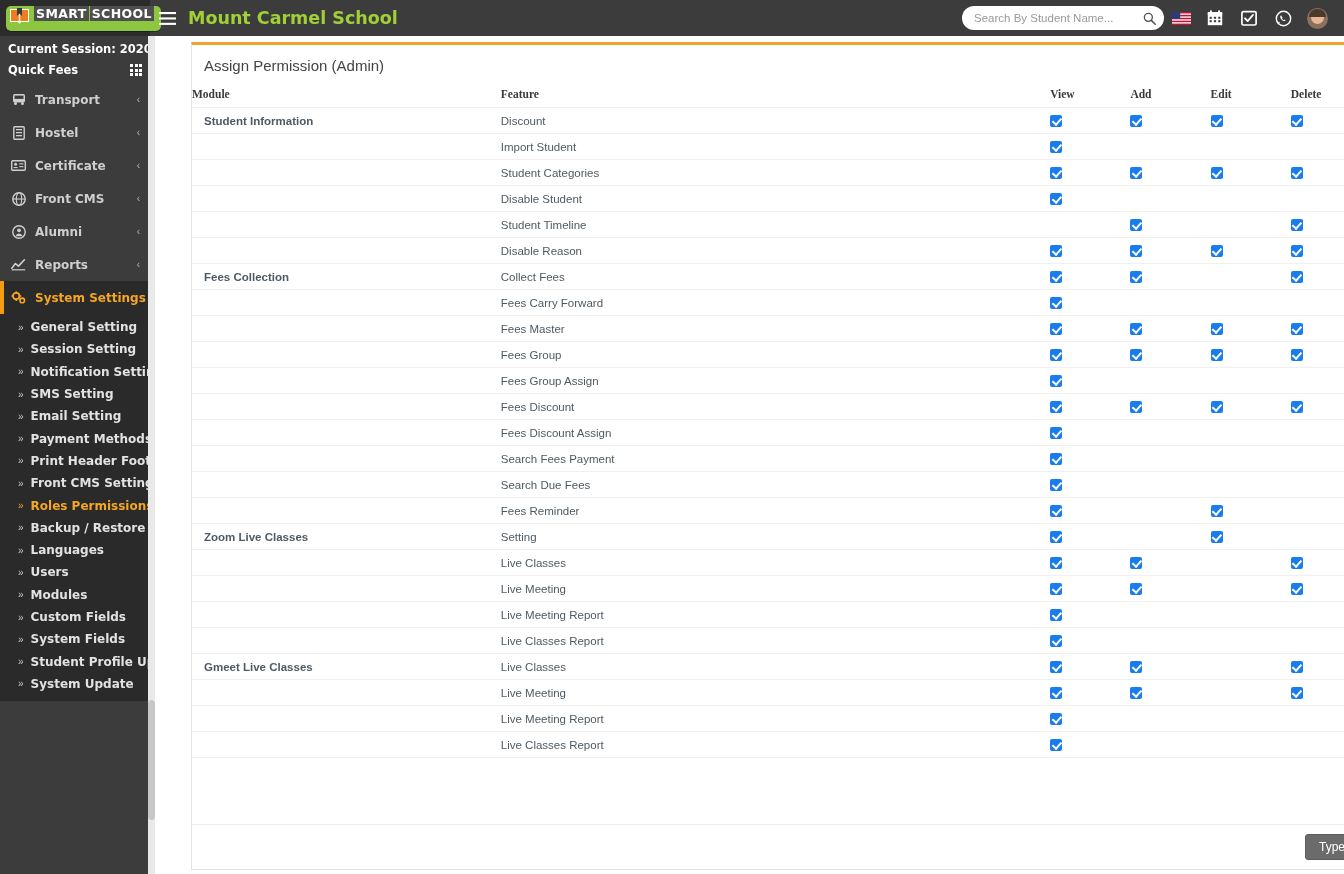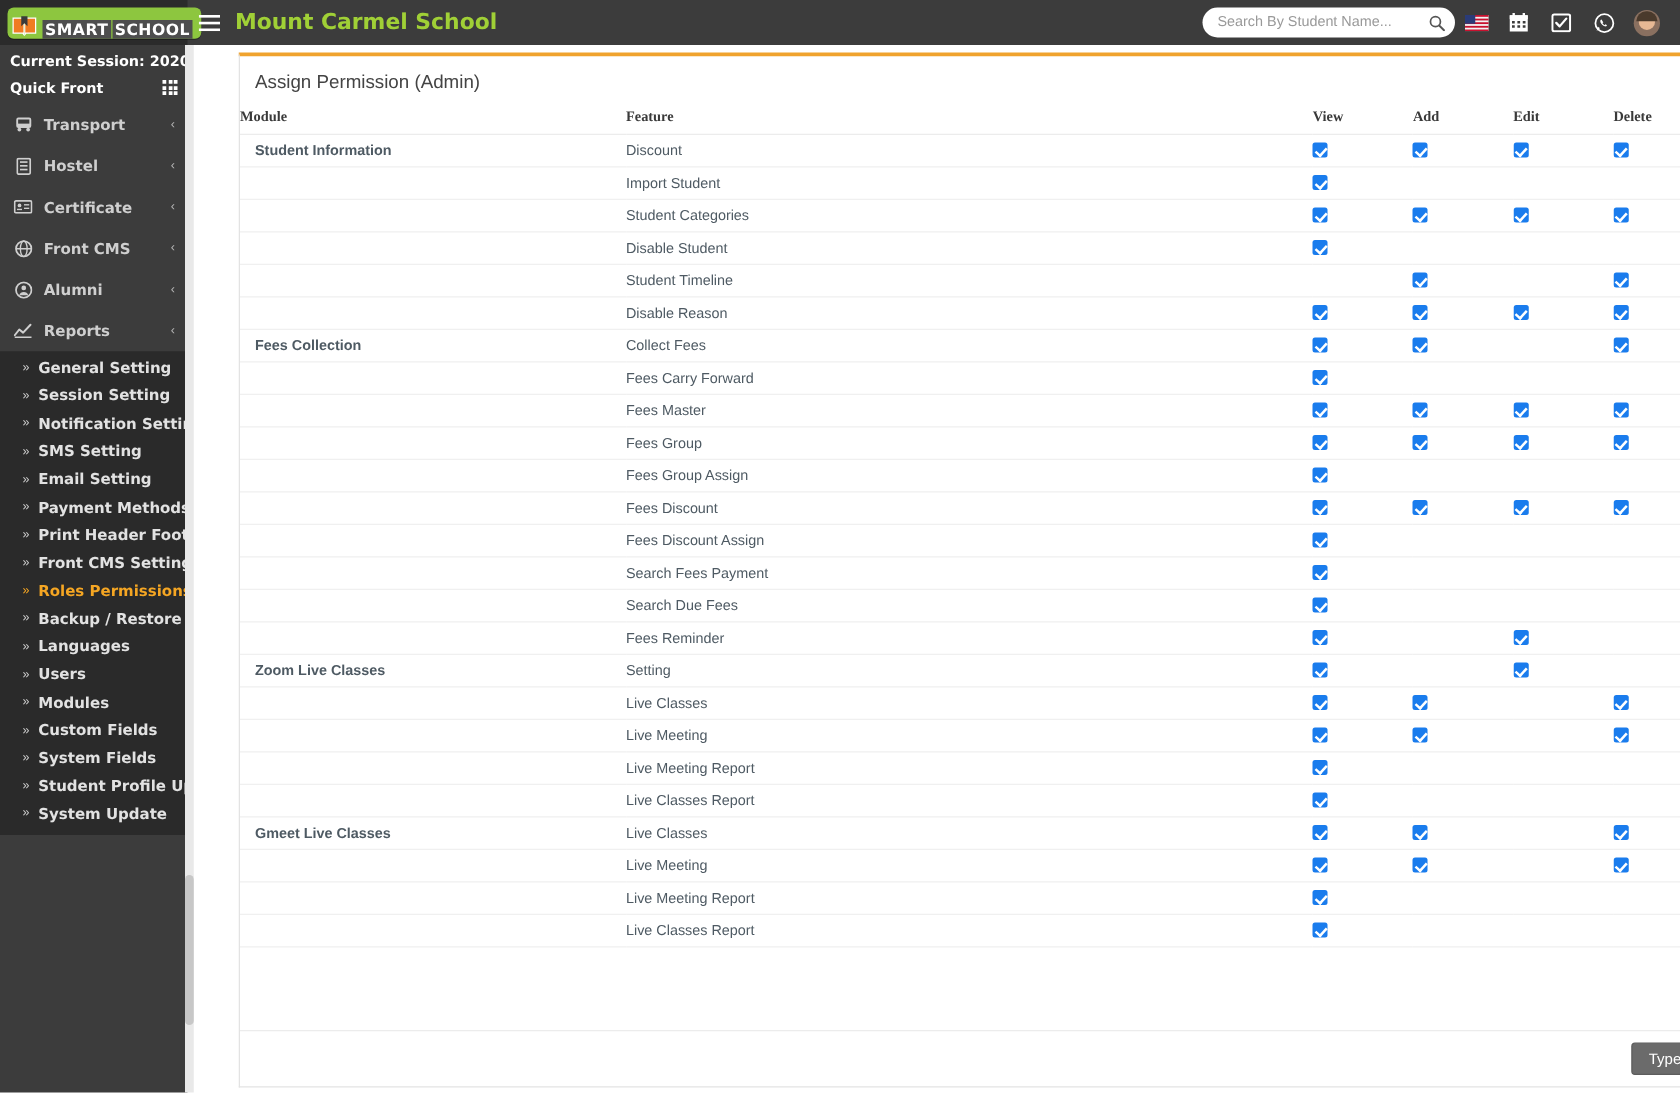--- a/index.html
+++ b/index.html
@@ -16,21 +16,21 @@
     background: #3c3c3c;
     display: flex; align-items: center;
     z-index: 20;
   }
   .logo-box {
     width: 150px; height: 36px;
     background: #2b2b2b;
     display: flex; align-items: center; padding-left: 6px;
   }
   .logo-pill {
-    display: flex; align-items: flex-end;
+    display: flex; align-items: flex-start;
     background: #8dc63f;
     border-radius: 5px;
     height: 25px; padding: 0 7px 0 3px;
     box-shadow: 0 1px 0 rgba(0,0,0,.3);
   }
   .logo-book { width: 21px; height: 20px; margin-right: 4px; flex: 0 0 auto; }
   .logo-text {
     font-size: 12.5px; font-weight: bold; color: #ffffff;
     letter-spacing: .4px; white-space: nowrap;
     font-family: "DejaVu Sans", sans-serif;
@@ -301,21 +301,21 @@
       </div>
     </div>
   </div>
 </div>
 
 <div class="sidebar">
   <div class="session-box">
     <div class="session-line">Current Session: 2020-21</div>
   </div>
   <div class="quick-links">
-    <span>Quick Front</span>
+    <span>Quick Fees</span>
     <span class="grid-ico">
       <i></i>
         <i></i>
         <i></i>
         <i></i>
         <i></i>
         <i></i>
         <i></i>
         <i></i>
         <i></i>
@@ -385,20 +385,34 @@
     <li class="menu-item">
       <span class="mi-ico">
         <svg width="15" height="13" viewBox="0 0 15 13">
             <polyline points="0.8,10.2 4.4,5.6 7.5,8.1 13.4,1.8" fill="none" stroke="#cfcfcf" stroke-width="1.6" stroke-linecap="round" stroke-linejoin="round"></polyline>
             <rect x="0.8" y="11.2" width="13.4" height="1.2" fill="#cfcfcf"></rect>
           </svg>
       </span>
       <span class="mi-label">Reports</span>
       <span class="mi-caret">‹</span>
     </li>
+    <li class="menu-item active">
+      <span class="mi-ico">
+        <svg width="16" height="14" viewBox="0 0 16 14">
+            <circle cx="5.2" cy="5" r="3.2" fill="none" stroke="#f5a623" stroke-width="1.8"></circle>
+            <circle cx="11.2" cy="9.4" r="2.3" fill="none" stroke="#f5a623" stroke-width="1.6"></circle>
+            <rect x="4.5" y="0.3" width="1.5" height="2" fill="#f5a623"></rect>
+            <rect x="4.5" y="8" width="1.5" height="2" fill="#f5a623"></rect>
+            <rect x="0.4" y="4.3" width="2" height="1.5" fill="#f5a623"></rect>
+            <rect x="8.2" y="4.3" width="2" height="1.5" fill="#f5a623"></rect>
+          </svg>
+      </span>
+      <span class="mi-label">System Settings</span>
+      <span class="mi-caret">⌄</span>
+    </li>
   </ul>
 
   <ul class="submenu">
     <li class="sub-item">
         <span class="sub-arrow">»</span>
         <span class="sub-label">General Setting</span>
       </li>
     <li class="sub-item">
         <span class="sub-arrow">»</span>
         <span class="sub-label">Session Setting</span>

